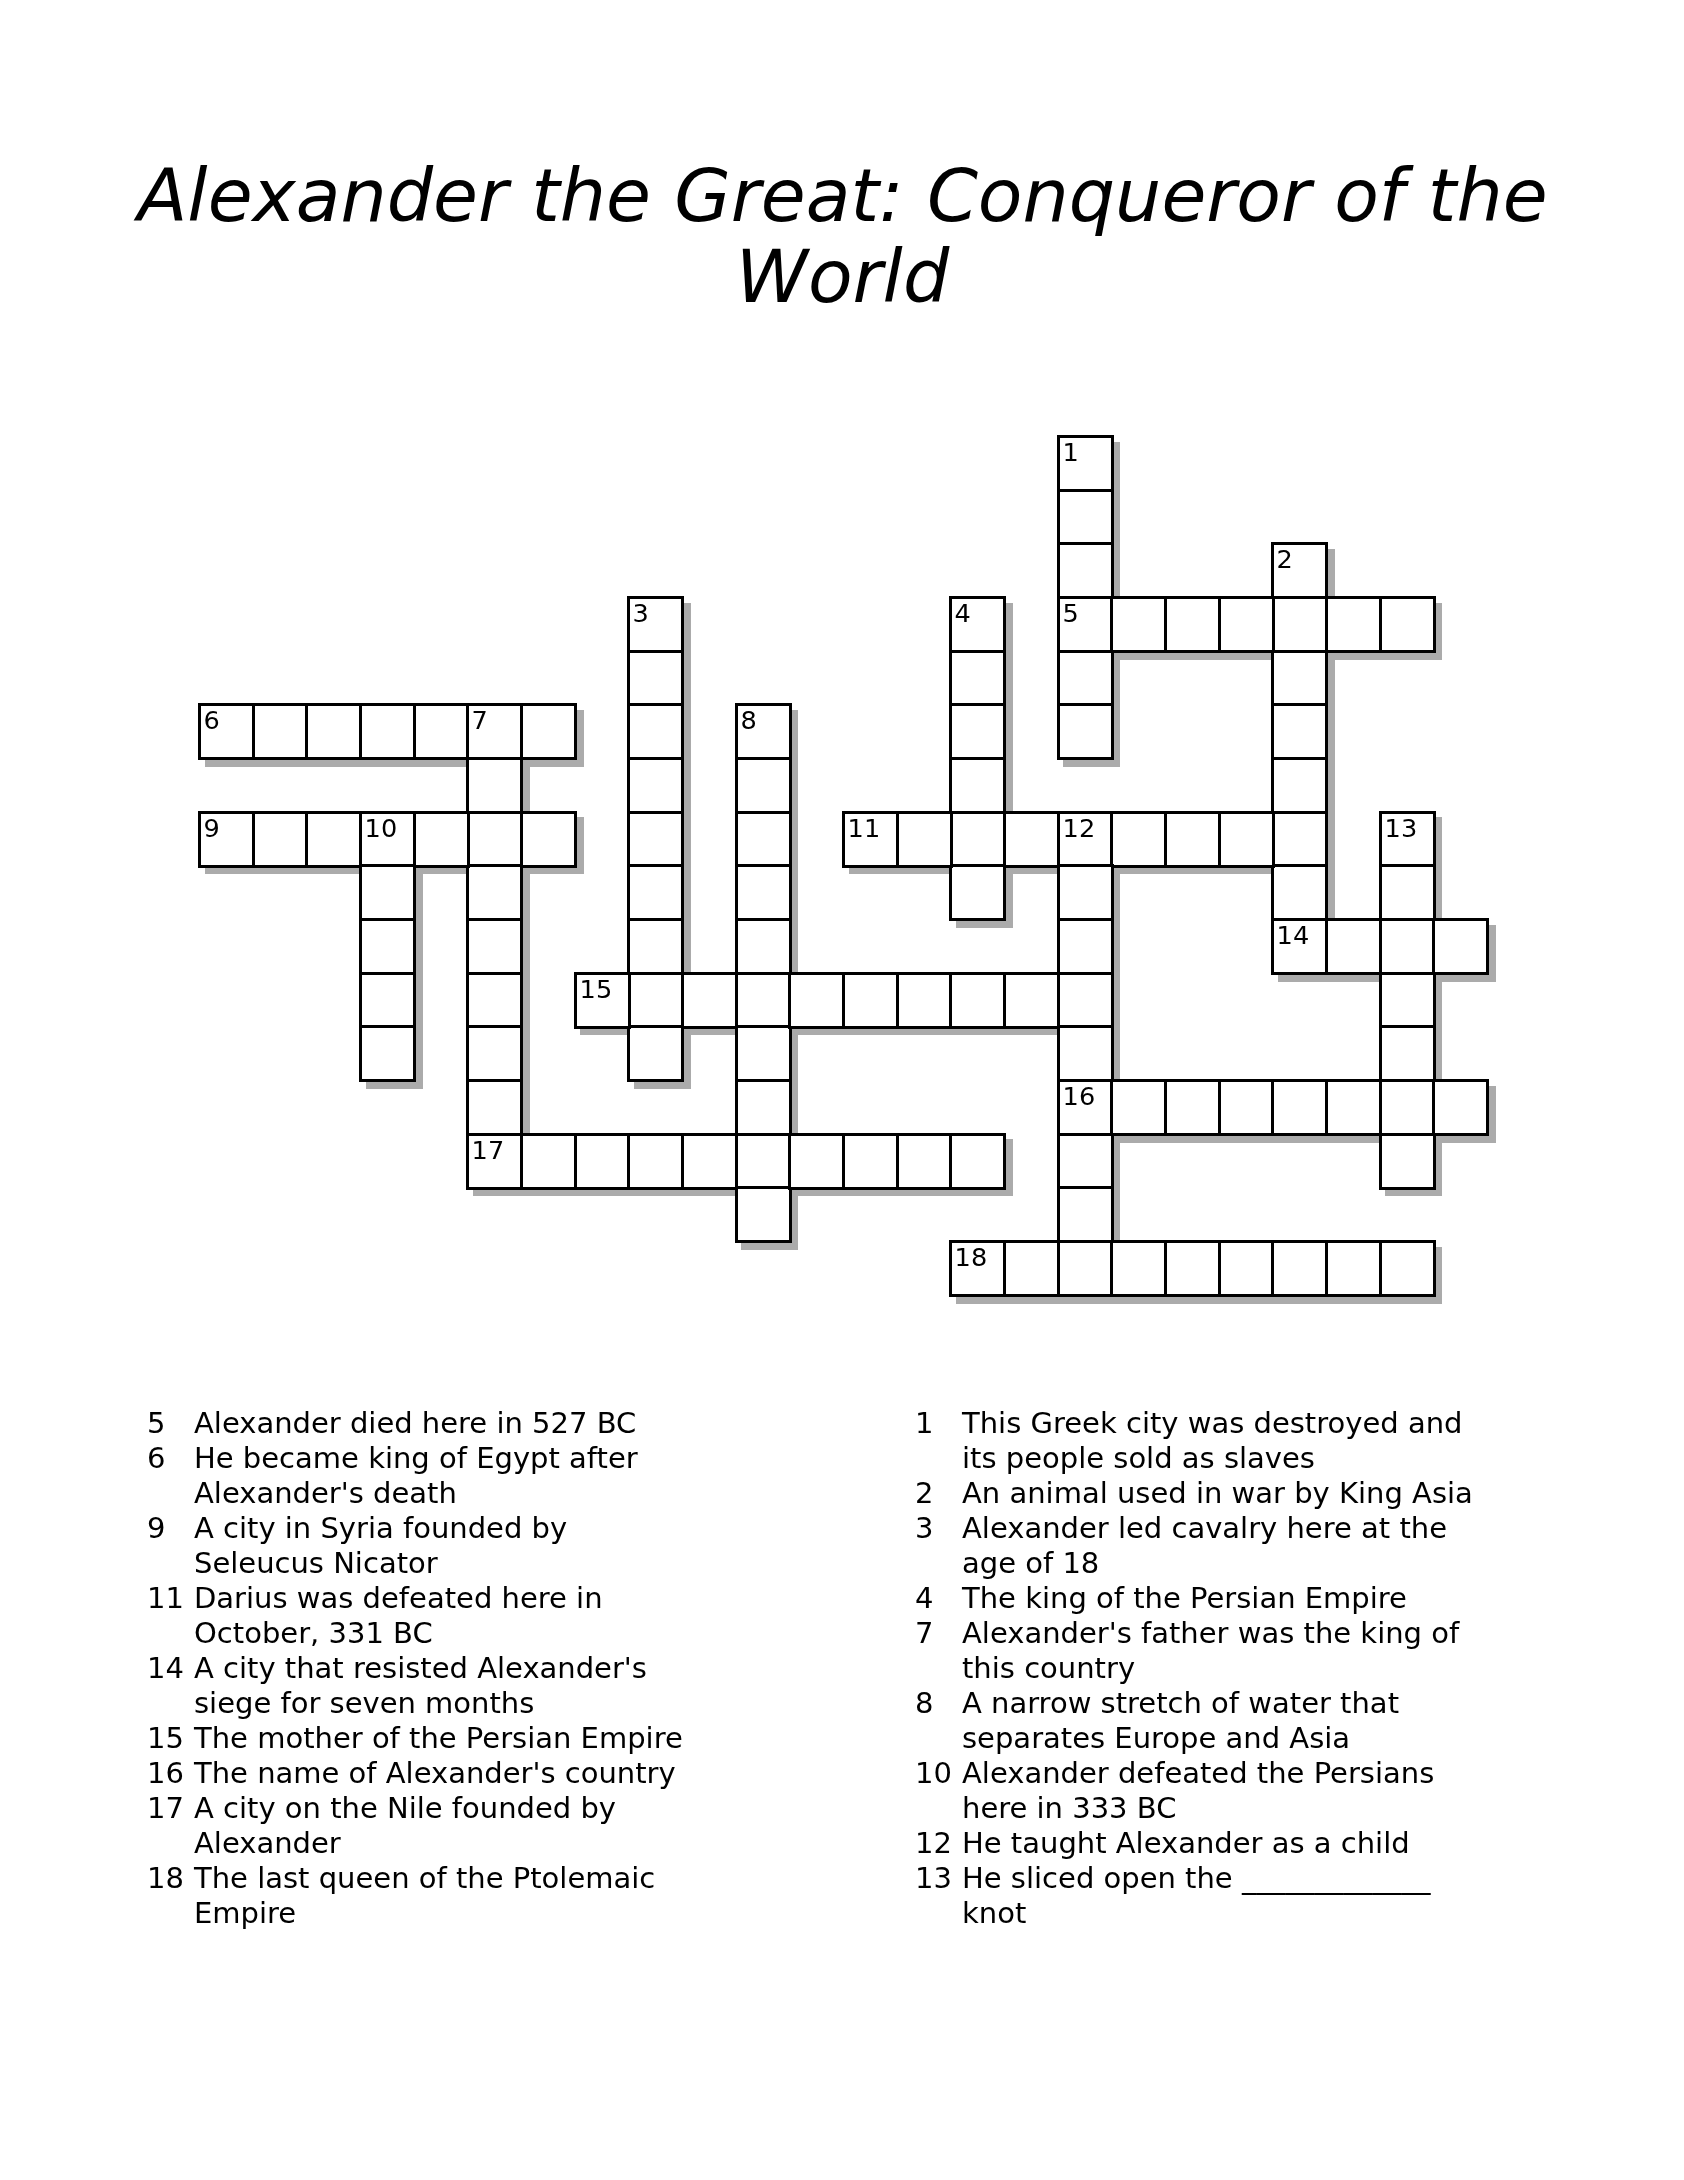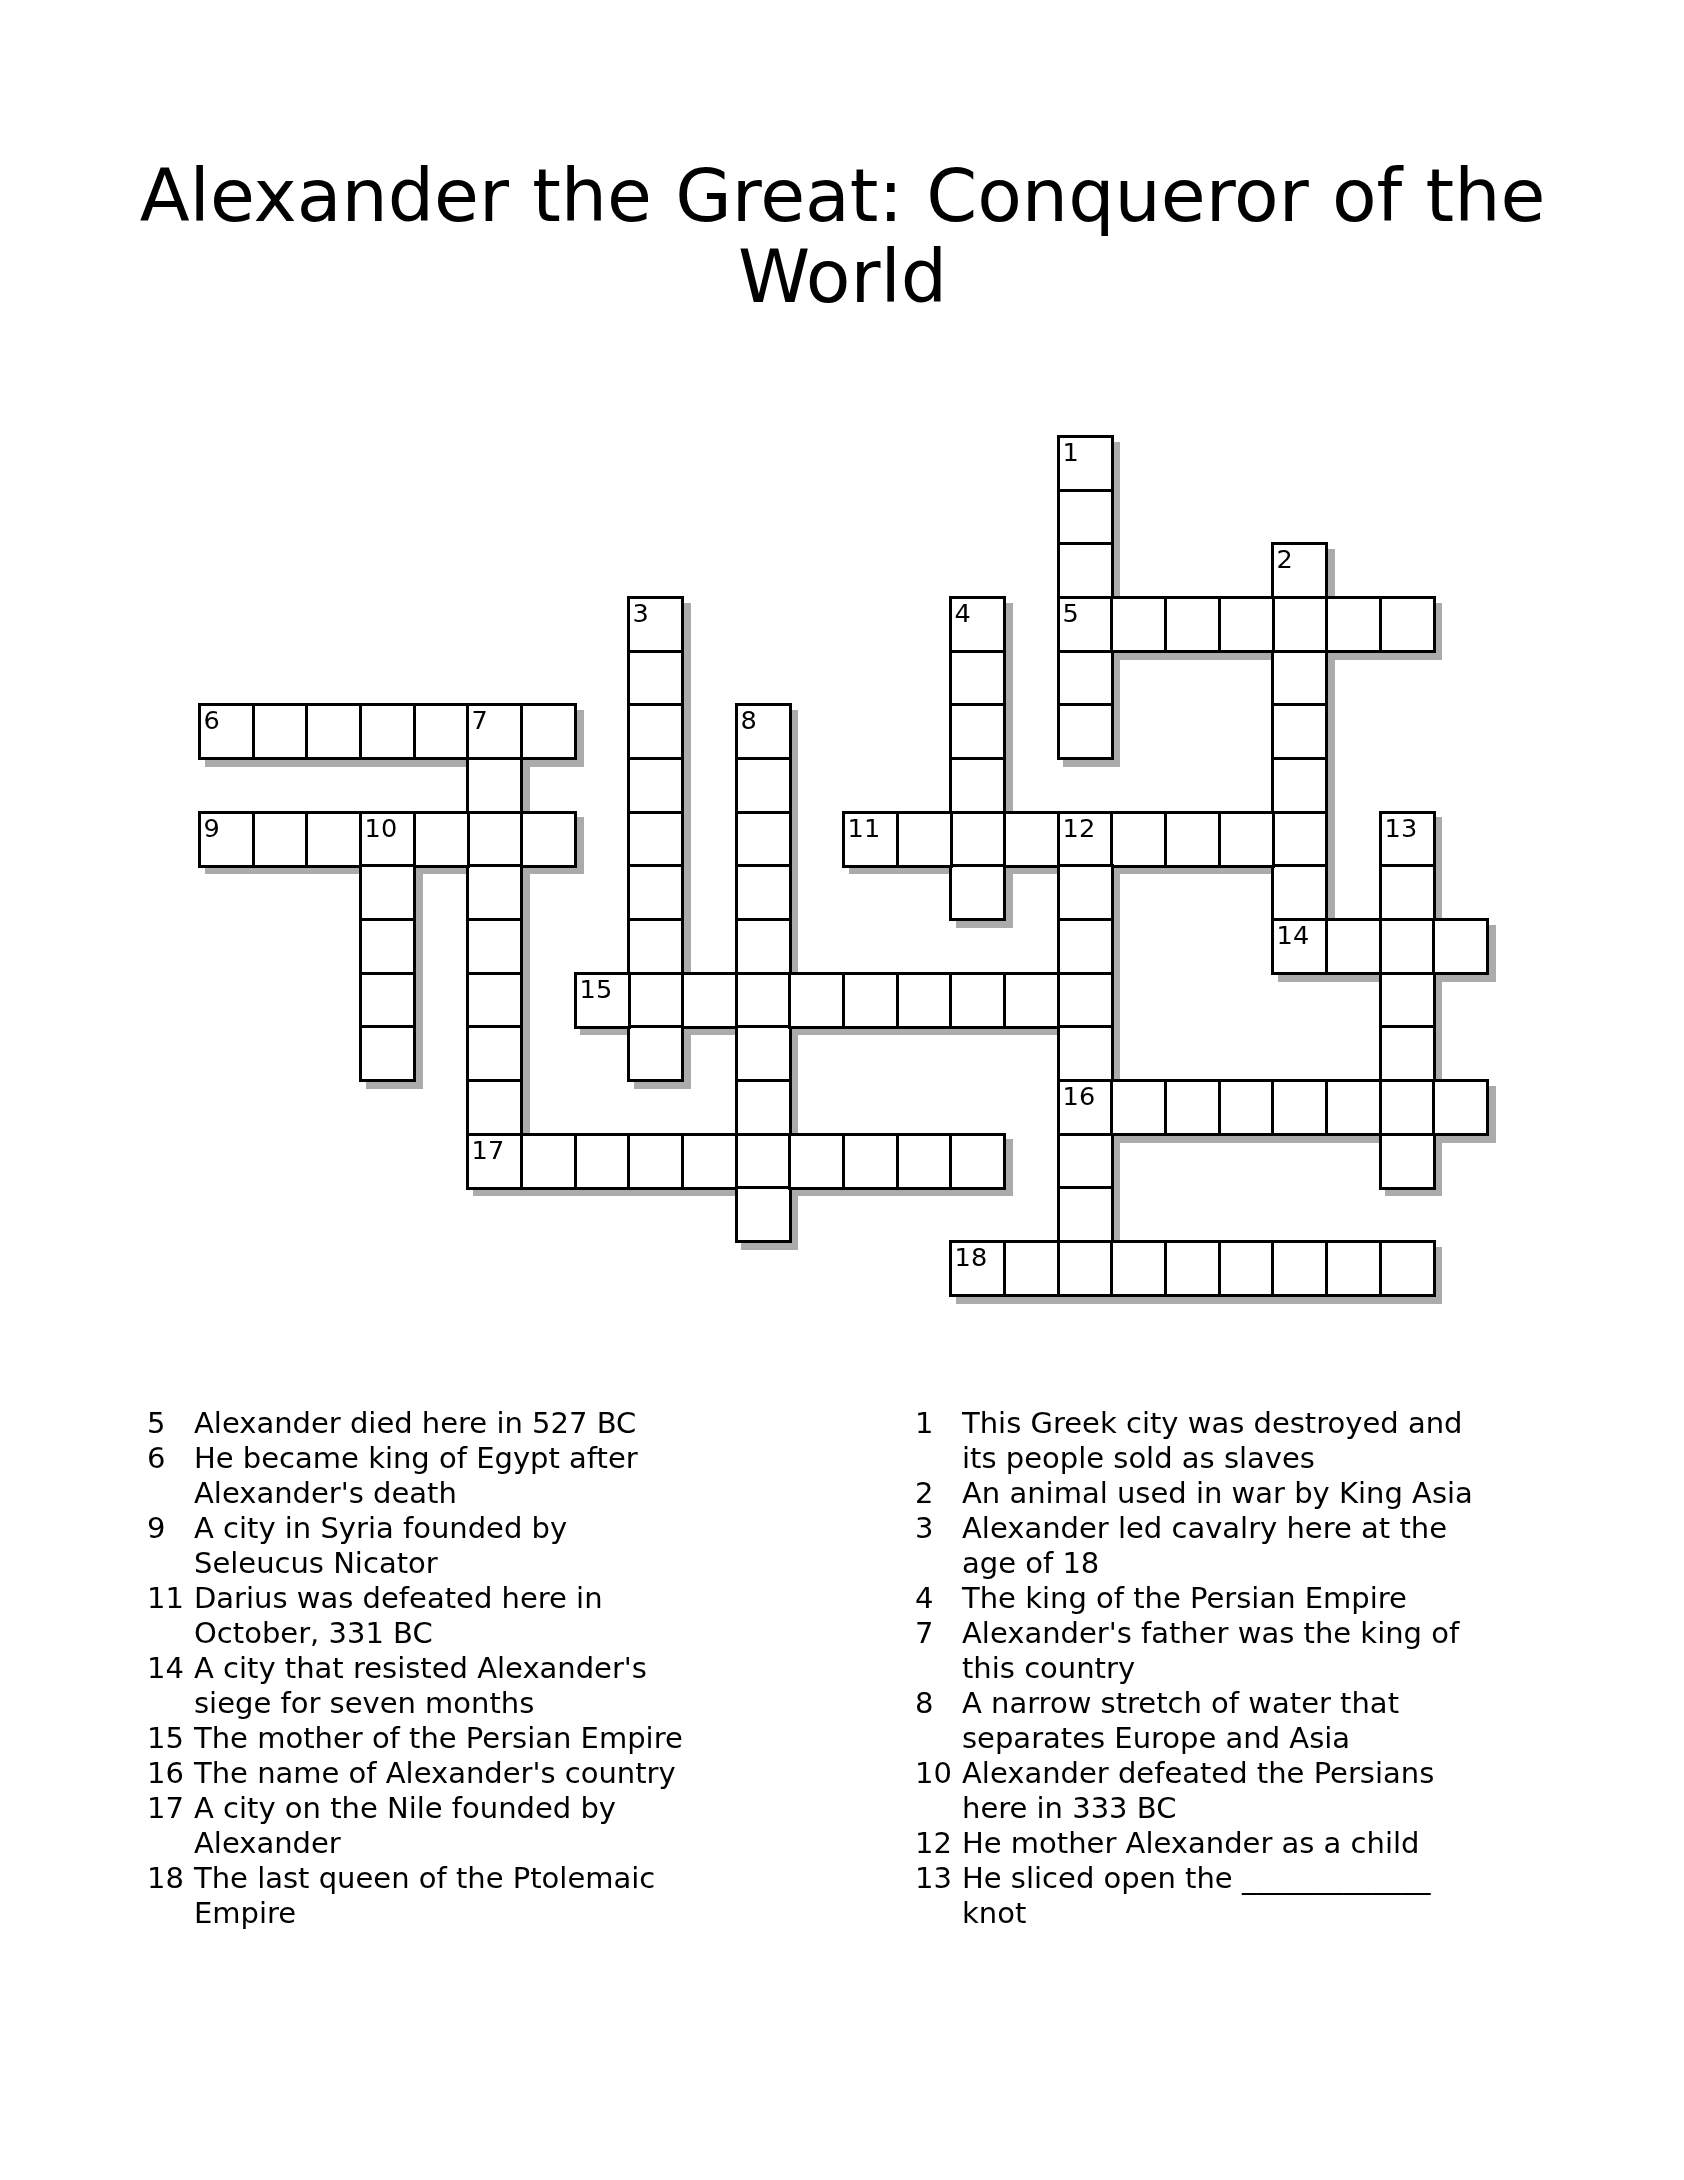--- a/index.html
+++ b/index.html
@@ -16,20 +16,21 @@
     top: 155px;
     left: 0;
     right: 0;
     margin: 0 auto;
     width: 1499px;
     text-align: center;
     font-size: 73px;
     line-height: 81px;
     font-weight: normal;
     color: #000000;
+    font-style: italic;
   }
   #grid {
     position: absolute;
     left: 198px;
     top: 435px;
   }
   .run-shadow {
     position: absolute;
     background: #ababab;
   }
@@ -321,21 +322,21 @@
         <div class="clue">
           <span class="clue-num">8</span>
           <span class="clue-text">A narrow stretch of water that<br>separates Europe and Asia</span>
         </div>
         <div class="clue">
           <span class="clue-num">10</span>
           <span class="clue-text">Alexander defeated the Persians<br>here in 333 BC</span>
         </div>
         <div class="clue">
           <span class="clue-num">12</span>
-          <span class="clue-text">He mother Alexander as a child</span>
+          <span class="clue-text">He taught Alexander as a child</span>
         </div>
         <div class="clue">
           <span class="clue-num">13</span>
           <span class="clue-text">He sliced open the _____________<br>knot</span>
         </div>
       </div>
   </div>
 
 </div>
 

